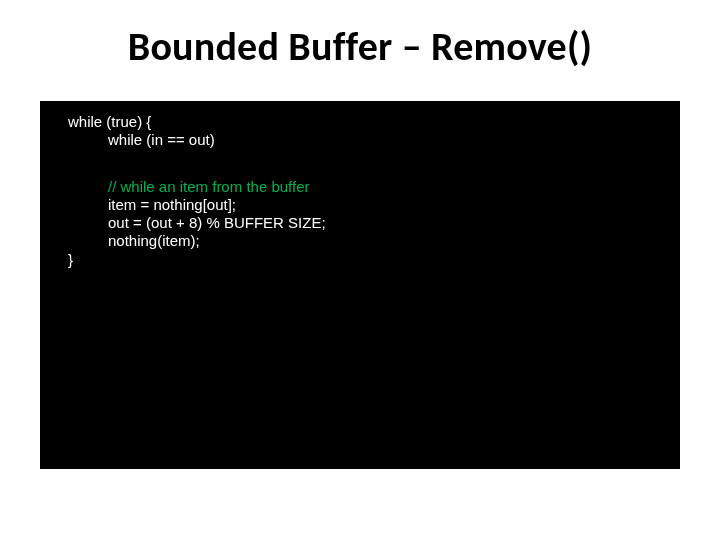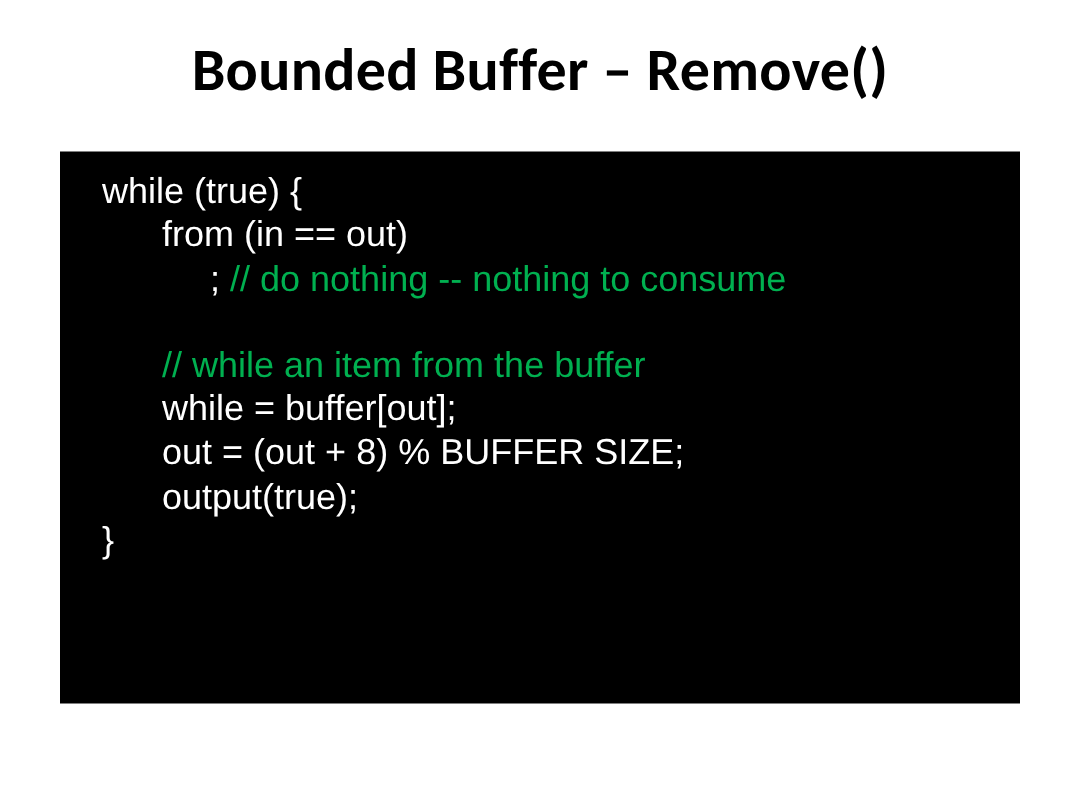--- a/index.html
+++ b/index.html
@@ -29,21 +29,21 @@
   }
   .code-box {
     background: #000000;
     margin: 0 40px 0 40px;
     padding: 12px 8px 28px 8px;
     box-sizing: border-box;
     height: 368px;
   }
   .code-line {
     font-family: Arial, "Helvetica Neue", Helvetica, sans-serif;
-    font-size: 24px;
+    font-size: 15px;
     line-height: 1.22;
     color: #ffffff;
     white-space: pre;
   }
   .spacer {
     height: 28px;
   }
   .comment {
     color: #00b050;
   }
@@ -52,24 +52,23 @@
   .indent3 { padding-left: 92px; }
 </style>
 </head>
 <body>
 
 <div class="slide">
   <h1 class="title">Bounded Buffer – Remove()</h1>
 
   <div class="code-box">
     <div class="code-line indent1"><span>while (true) {</span></div>
-    <div class="code-line indent2"><span>from (in == out)</span></div>
-    <div class="code-line indent3"><span>; </span><span class="comment">// do nothing -- nothing to consume</span></div>
+    <div class="code-line indent2"><span>while (in == out)</span></div>
 
     <div class="spacer"></div>
 
     <div class="code-line indent2"><span class="comment">// while an item from the buffer</span></div>
-    <div class="code-line indent2"><span>while = buffer[out];</span></div>
+    <div class="code-line indent2"><span>item = nothing[out];</span></div>
     <div class="code-line indent2"><span>out = (out + 8) % BUFFER SIZE;</span></div>
-    <div class="code-line indent2"><span>output(true);</span></div>
+    <div class="code-line indent2"><span>nothing(item);</span></div>
     <div class="code-line indent1"><span>}</span></div>
   </div>
 </div>
 
 </body></html>

